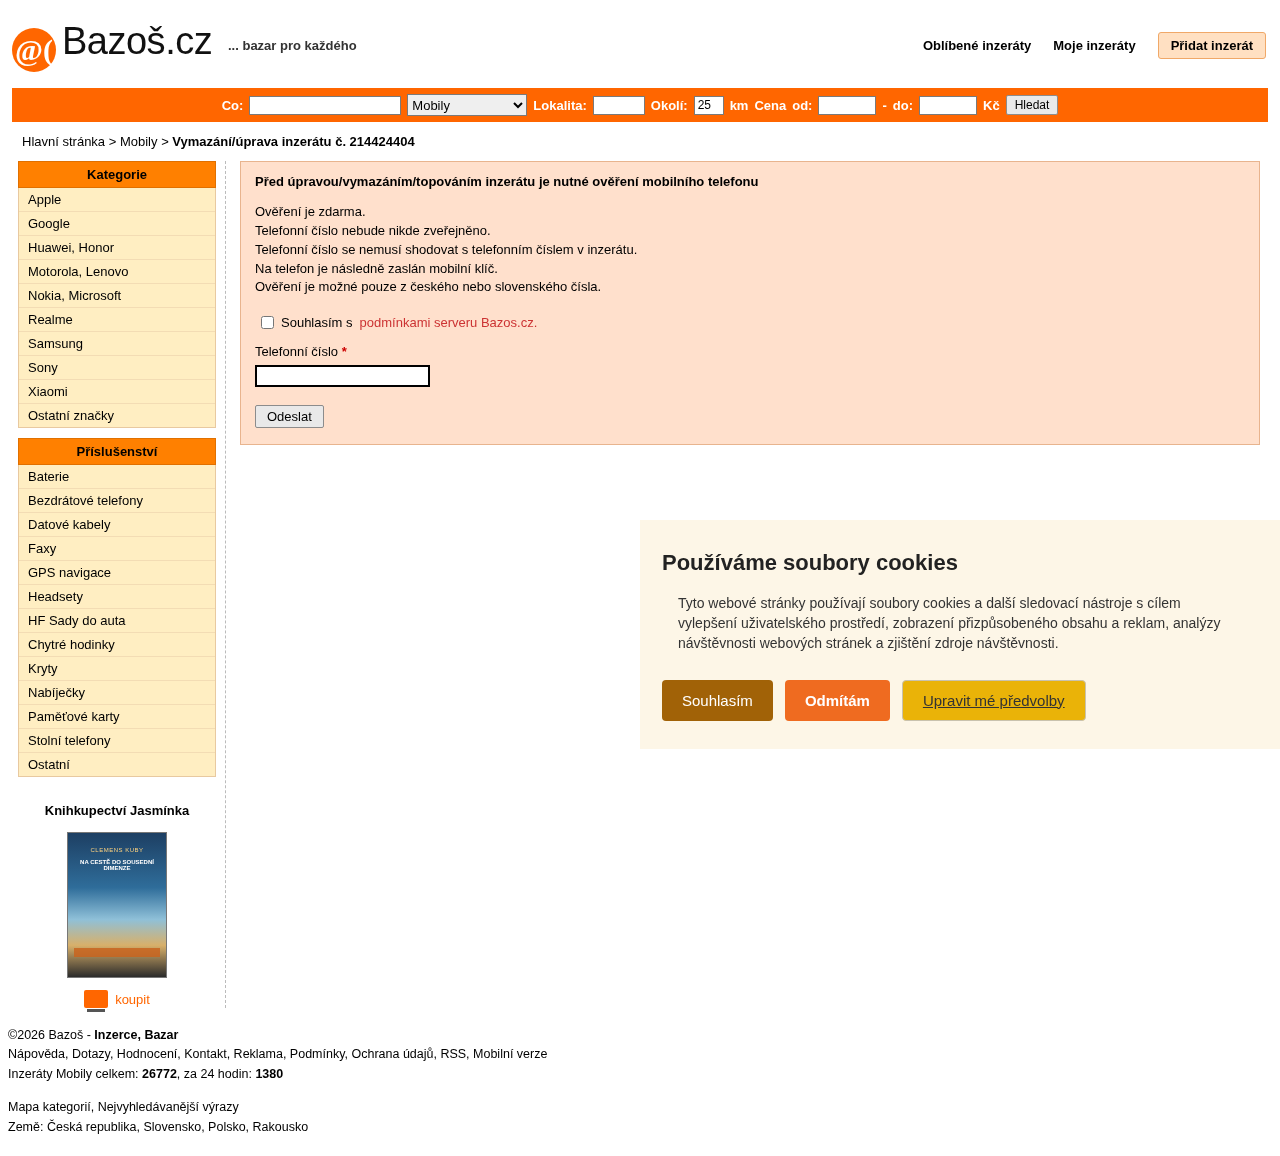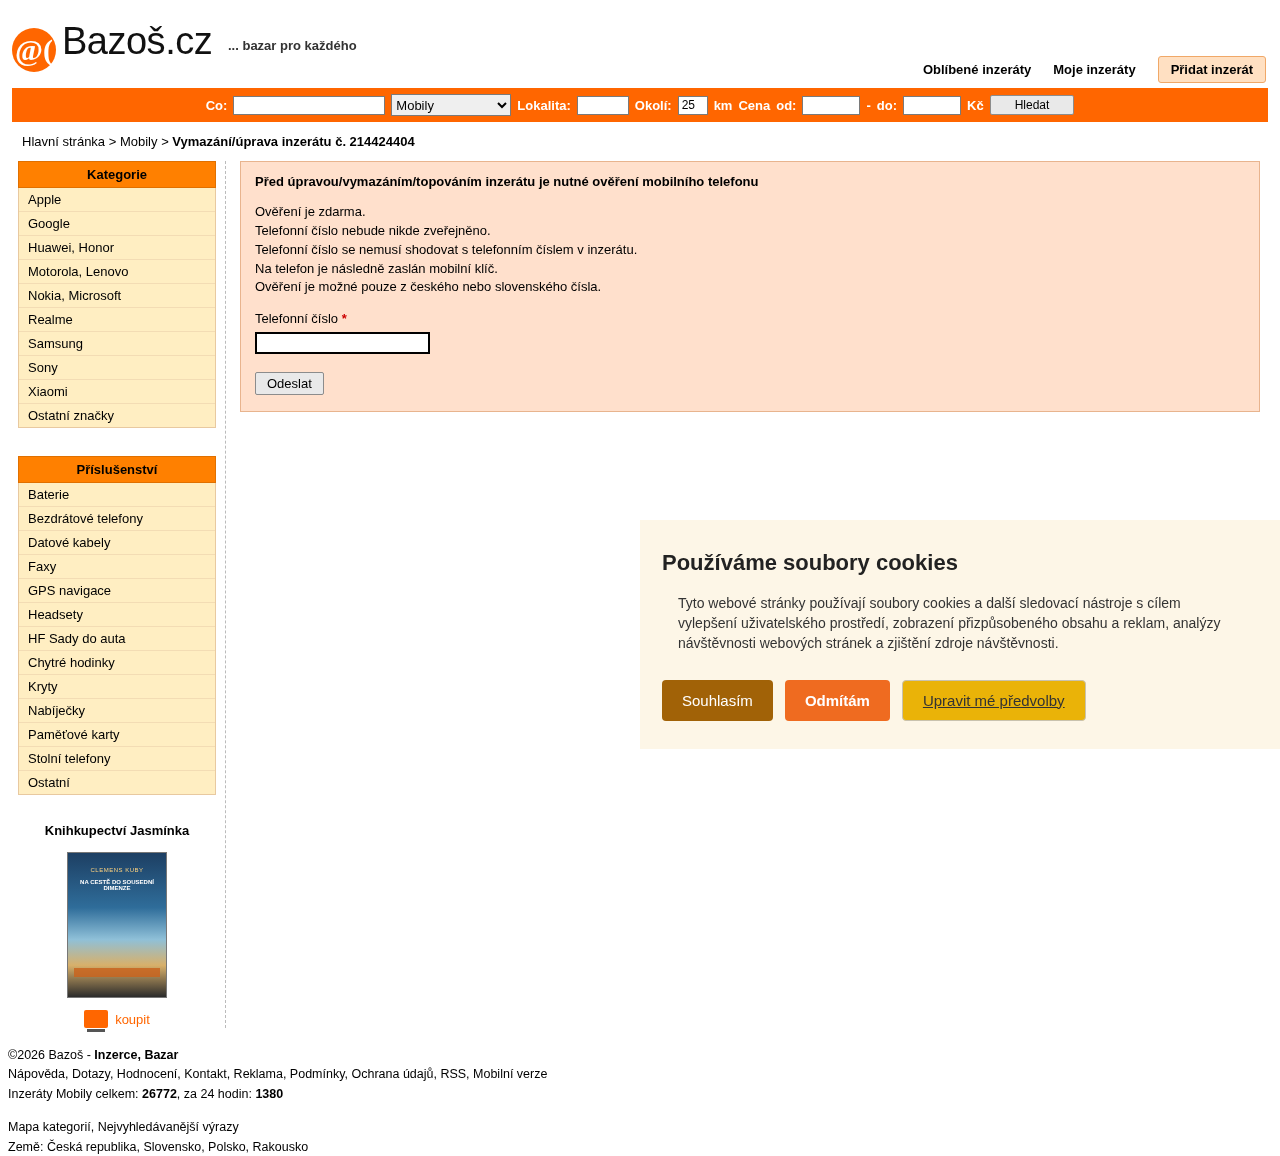--- a/index.html
+++ b/index.html
@@ -53,21 +53,20 @@
     font-size: 13px;
     font-weight: bold;
     color: #333;
   }
   .top-nav {
     position: absolute;
     right: 14px; top: 32px;
     display: flex;
     align-items: center;
     gap: 22px;
-    margin-top: 24px;
   }
   .top-nav a {
     font-size: 13px;
     font-weight: bold;
     color: #000;
   }
   .btn-add {
     background: #ffe0c2;
     border: 1px solid #f0a868;
     border-radius: 3px;
@@ -110,21 +109,21 @@
     font-size: 13px;
     width: 120px;
     font-family: "Liberation Sans", sans-serif;
     border: 1px solid #7a7a7a;
   }
   .btn-hledat {
     background: #e9e9e9;
     border: 1px solid #8c8c8c;
     border-radius: 2px;
     font-size: 12px;
-    padding: 2px 24px;
+    padding: 2px 8px;
     color: #000;
     cursor: pointer;
     font-family: "Liberation Sans", sans-serif;
   }
 
   
   .breadcrumb {
     margin: 12px 0 0 22px;
     font-size: 13px;
   }
@@ -137,21 +136,21 @@
     align-items: flex-start;
     margin-top: 12px;
   }
   .sidebar {
     width: 208px;
     margin-left: 18px;
     border-right: 1px dashed #bbb;
     padding-right: 10px;
     min-height: 830px;
   }
-  .cat-box { width: 198px; margin-bottom: 28px; }
+  .cat-box { width: 198px; margin-bottom: 10px; }
   .cat-head {
     background: #ff8000;
     color: #000;
     font-weight: bold;
     font-size: 13px;
     text-align: center;
     padding: 5px 0;
     border: 1px solid #e07000;
   }
   .cat-list {
@@ -422,20 +421,25 @@
   <div class="main">
     <div class="verify-box">
       <div class="verify-title">Před úpravou/vymazáním/topováním inzerátu je nutné ověření mobilního telefonu</div>
       <div class="verify-lines">
         <div>Ověření je zdarma.</div>
         <div>Telefonní číslo nebude nikde zveřejněno.</div>
         <div>Telefonní číslo se nemusí shodovat s telefonním číslem v inzerátu.</div>
         <div>Na telefon je následně zaslán mobilní klíč.</div>
         <div>Ověření je možné pouze z českého nebo slovenského čísla.</div>
       </div>
+      <div class="agree-row">
+        <input type="checkbox" style="">
+        <span>Souhlasím s</span>
+        <a href="#" class="agree-link">podmínkami serveru Bazos.cz.</a>
+      </div>
       <div class="field-label">
         <span>Telefonní číslo</span>
         <span class="req">*</span>
       </div>
       <input class="phone-input" type="text" value="" style="">
       <button class="btn-send">Odeslat</button>
     </div>
   </div>
 </div>
 

